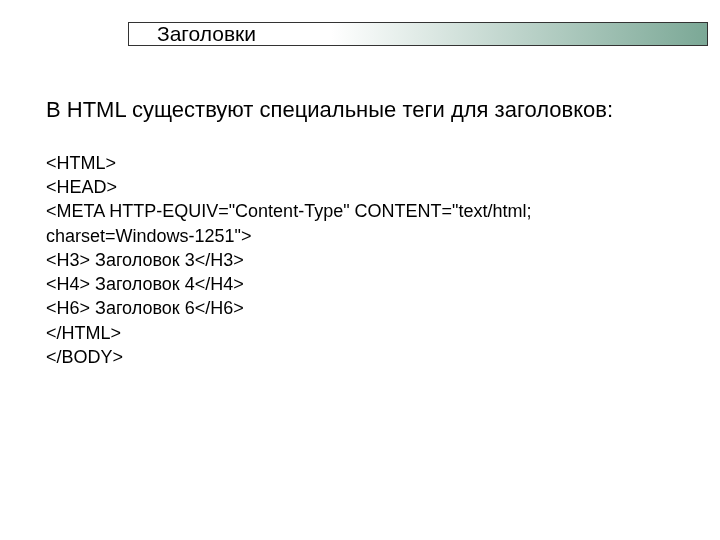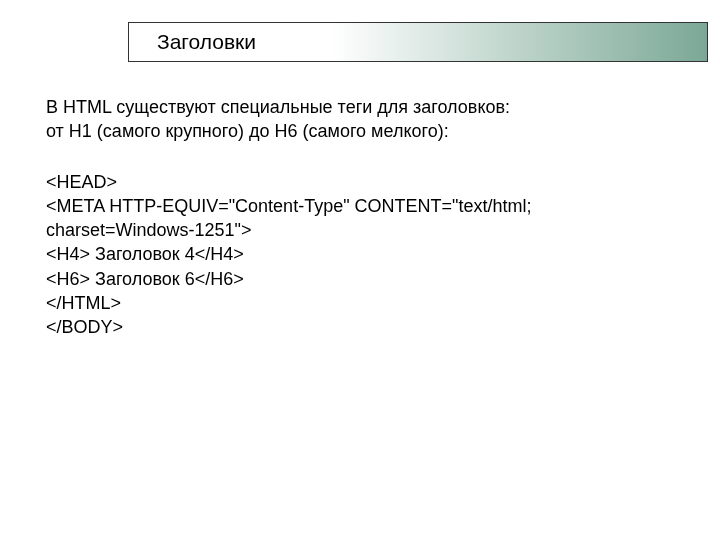--- a/index.html
+++ b/index.html
@@ -8,39 +8,39 @@
       height: 540px;
       background: #ffffff;
       font-family: Arial, sans-serif;
       position: relative;
     }
     .title-bar {
       position: absolute;
       top: 22px;
       left: 128px;
       right: 12px;
-      height: 40px;
+      height: 24px;
       background: linear-gradient(to right, #ffffff 0%, #ffffff 35%, #7ba896 100%);
       border: 1px solid #333333;
       display: flex;
       align-items: center;
       padding-left: 28px;
     }
     .title-text {
       font-size: 21px;
       color: #000000;
     }
     .content {
       position: absolute;
       top: 95px;
       left: 46px;
       right: 40px;
     }
     .intro-text {
-      font-size: 18px;
+      font-size: 22px;
       color: #000000;
       line-height: 1.35;
       margin-bottom: 26px;
     }
     .code-block {
       font-size: 18px;
       color: #000000;
       line-height: 1.35;
       font-family: Arial, sans-serif;
     }
@@ -51,25 +51,26 @@
 </head>
 <body>
 
 <div class="title-bar">
   <span class="title-text">Заголовки</span>
 </div>
 
 <div class="content">
   <div class="intro-text">
     <span>В HTML существуют специальные теги для заголовков:</span><br>
-    <span>от Н1 (самого крупного) до Н6 (самого мелкого):</span>
   </div>
 
   <div class="code-block">
+    <span class="code-line">&lt;HTML&gt;</span>
     <span class="code-line">&lt;HEAD&gt;</span>
     <span class="code-line">&lt;META HTTP-EQUIV="Content-Type" CONTENT="text/html;</span>
     <span class="code-line">charset=Windows-1251"&gt;</span>
+    <span class="code-line">&lt;H3&gt; Заголовок 3&lt;/H3&gt;</span>
     <span class="code-line">&lt;H4&gt; Заголовок 4&lt;/H4&gt;</span>
     <span class="code-line">&lt;H6&gt; Заголовок 6&lt;/H6&gt;</span>
     <span class="code-line">&lt;/HTML&gt;</span>
     <span class="code-line">&lt;/BODY&gt;</span>
   </div>
 </div>
 
 </body></html>

